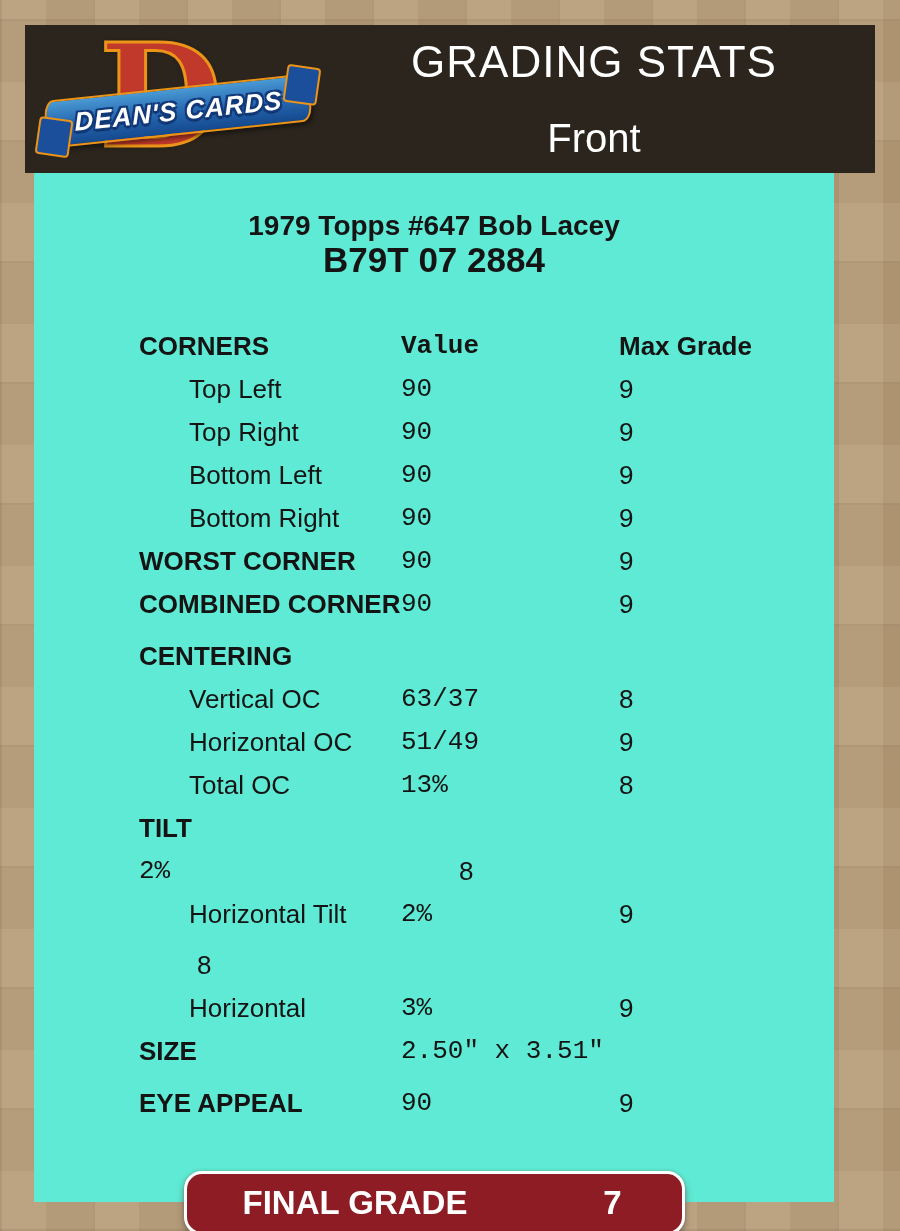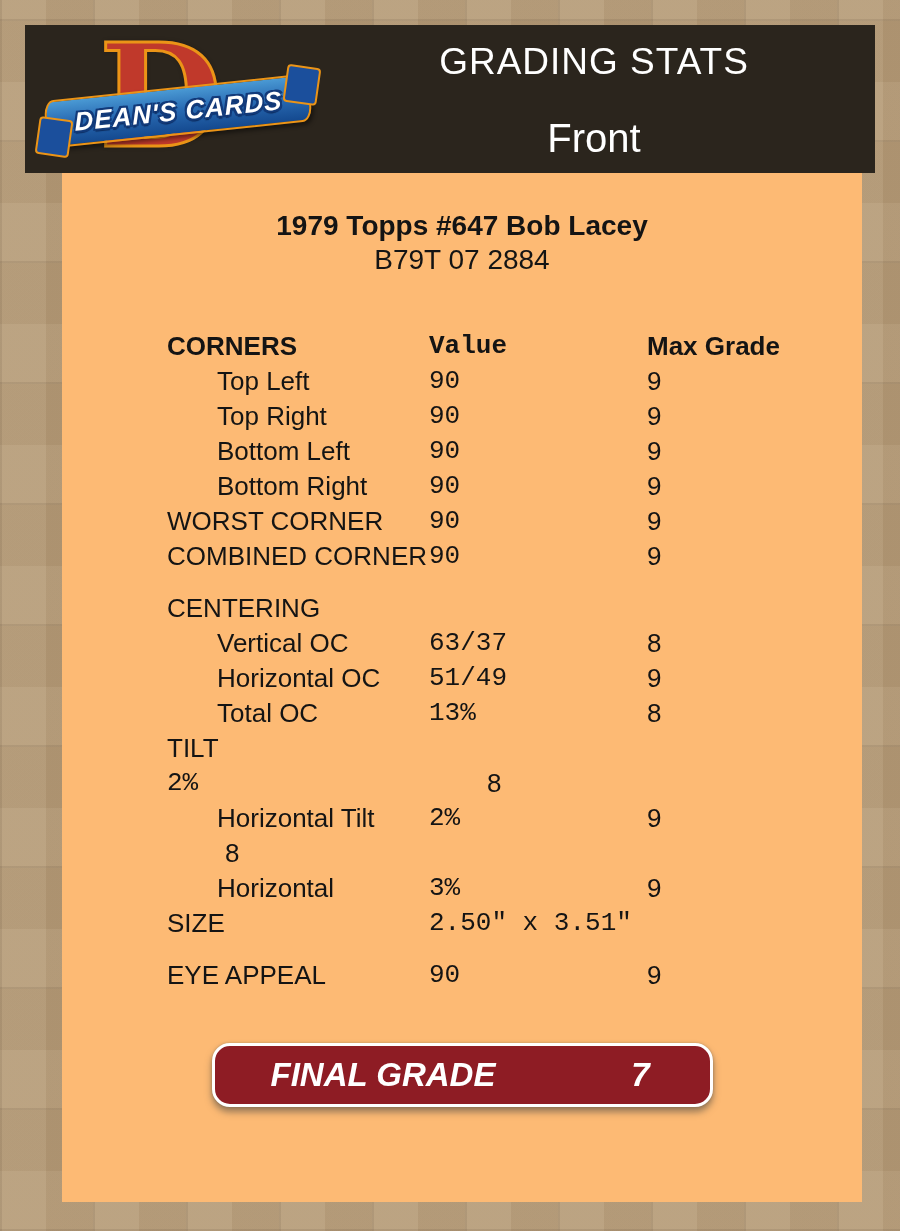--- a/index.html
+++ b/index.html
@@ -40,57 +40,57 @@
     border:2px solid #eb9417;z-index:-1;
   }
   .logo-ribbon::before{left:-12px;top:16px;transform:rotate(14deg);border-radius:4px;}
   .logo-ribbon::after{right:-12px;top:-10px;transform:rotate(14deg);border-radius:4px;}
   .logo-ribbon span{
     font-weight:bold;font-style:italic;font-size:26px;letter-spacing:1px;color:#ffffff;
     transform:skewX(-3deg);white-space:nowrap;
     text-shadow:-2px -2px 0 #123a7a,2px -2px 0 #123a7a,-2px 2px 0 #123a7a,2px 2px 0 #123a7a,0 3px 1px #0d2c5e;
   }
   .header-titles{flex:1;text-align:center;color:#ffffff;padding-bottom:4px;}
-  .header-title{font-size:37px;line-height:62px;letter-spacing:1px;}
+  .header-title{font-size:44px;line-height:62px;letter-spacing:1px;}
   .header-subtitle{font-size:40px;line-height:50px;margin-top:20px;}
 
   
   .panel{
-    position:absolute;left:62px;top:173px;width:800px;height:1029px;
-    background:#fdba74;color:#141414;
+    position:absolute;left:34px;top:173px;width:800px;height:1029px;
+    background:#5eead4;color:#141414;
   }
   .card-head{text-align:center;padding-top:36px;}
   .card-title{font-size:28px;font-weight:bold;line-height:34px;}
-  .card-serial{font-size:28px;line-height:34px;}
+  .card-serial{font-size:35px;line-height:34px;font-weight:bold;}
 
   
   .stats{margin-top:52px;}
   .trow{
     display:grid;grid-template-columns:262px 160px 1fr;
     padding-left:105px;padding-right:50px;
-    font-size:26px;line-height:35px;white-space:nowrap;
+    font-size:26px;line-height:35px;white-space:nowrap;margin-top:8px;
   }
   .trow.gap-before{margin-top:17px;}
   .c-label{text-align:left;}
   .c-label.indent{padding-left:50px;}
   .c-value{padding-right:17px;font-family:Liberation Mono, monospace;}
   .c-max{text-align:left;padding-left:58px;}
   .trow.thead .c-label,.trow.thead .c-value,.trow.thead .c-max{font-weight:bold;}
   .trow.thead .c-value{padding-right:0;}
-  .trow.bold .c-label{font-weight:normal;}
+  .trow.bold .c-label{font-weight:bold;}
 
   
   .final-grade{
     margin:50px auto 0 auto;width:501px;height:64px;box-sizing:border-box;
     background:#8e1c24;border:3px solid #ffffff;border-radius:18px;
     display:flex;align-items:center;justify-content:space-between;
     padding:0 60px 0 56px;cursor:pointer;
     box-shadow:0 5px 7px rgba(95,85,72,0.65),0 0 3px rgba(95,85,72,0.35);
   }
-  .final-grade span{color:#ffffff;font-weight:bold;font-size:33px;font-style:italic;}
+  .final-grade span{color:#ffffff;font-weight:bold;font-size:33px;}
 </style>
 </head>
 <body>
 
 <div class="header-bar">
   <div class="logo">
     <span class="logo-d">D</span>
     <div class="logo-ribbon">
       <span>DEAN'S CARDS</span>
     </div>

